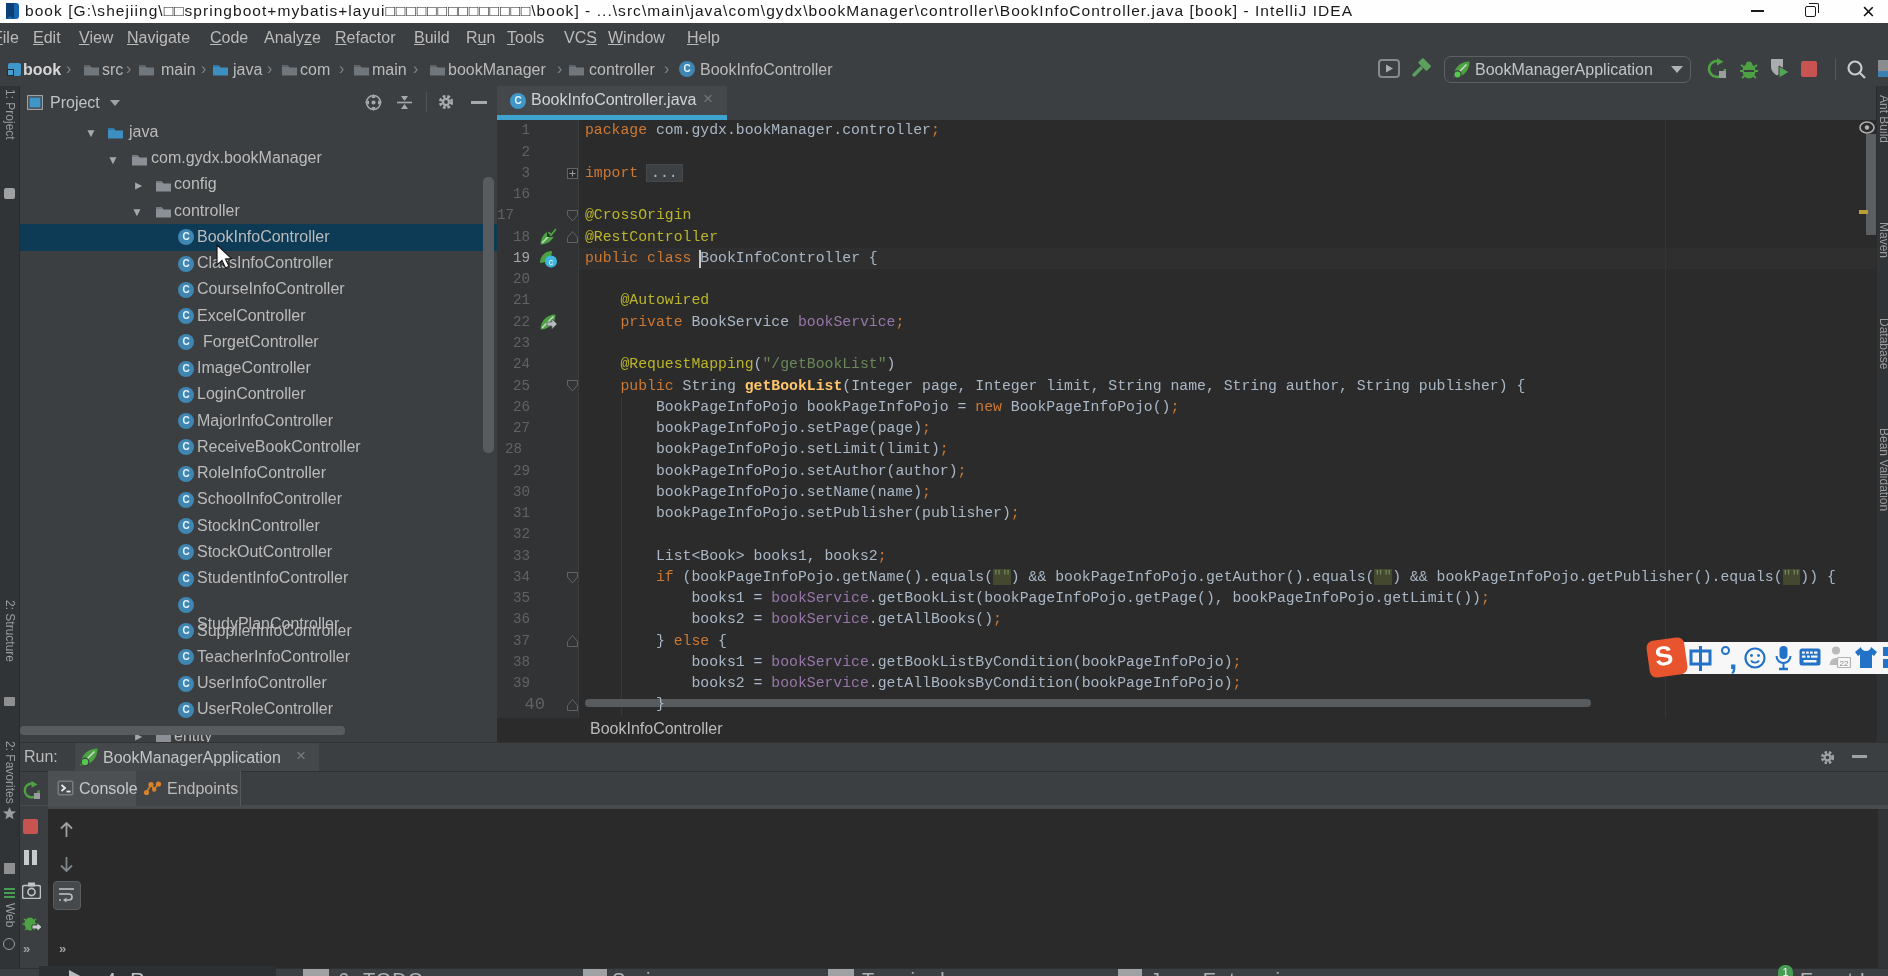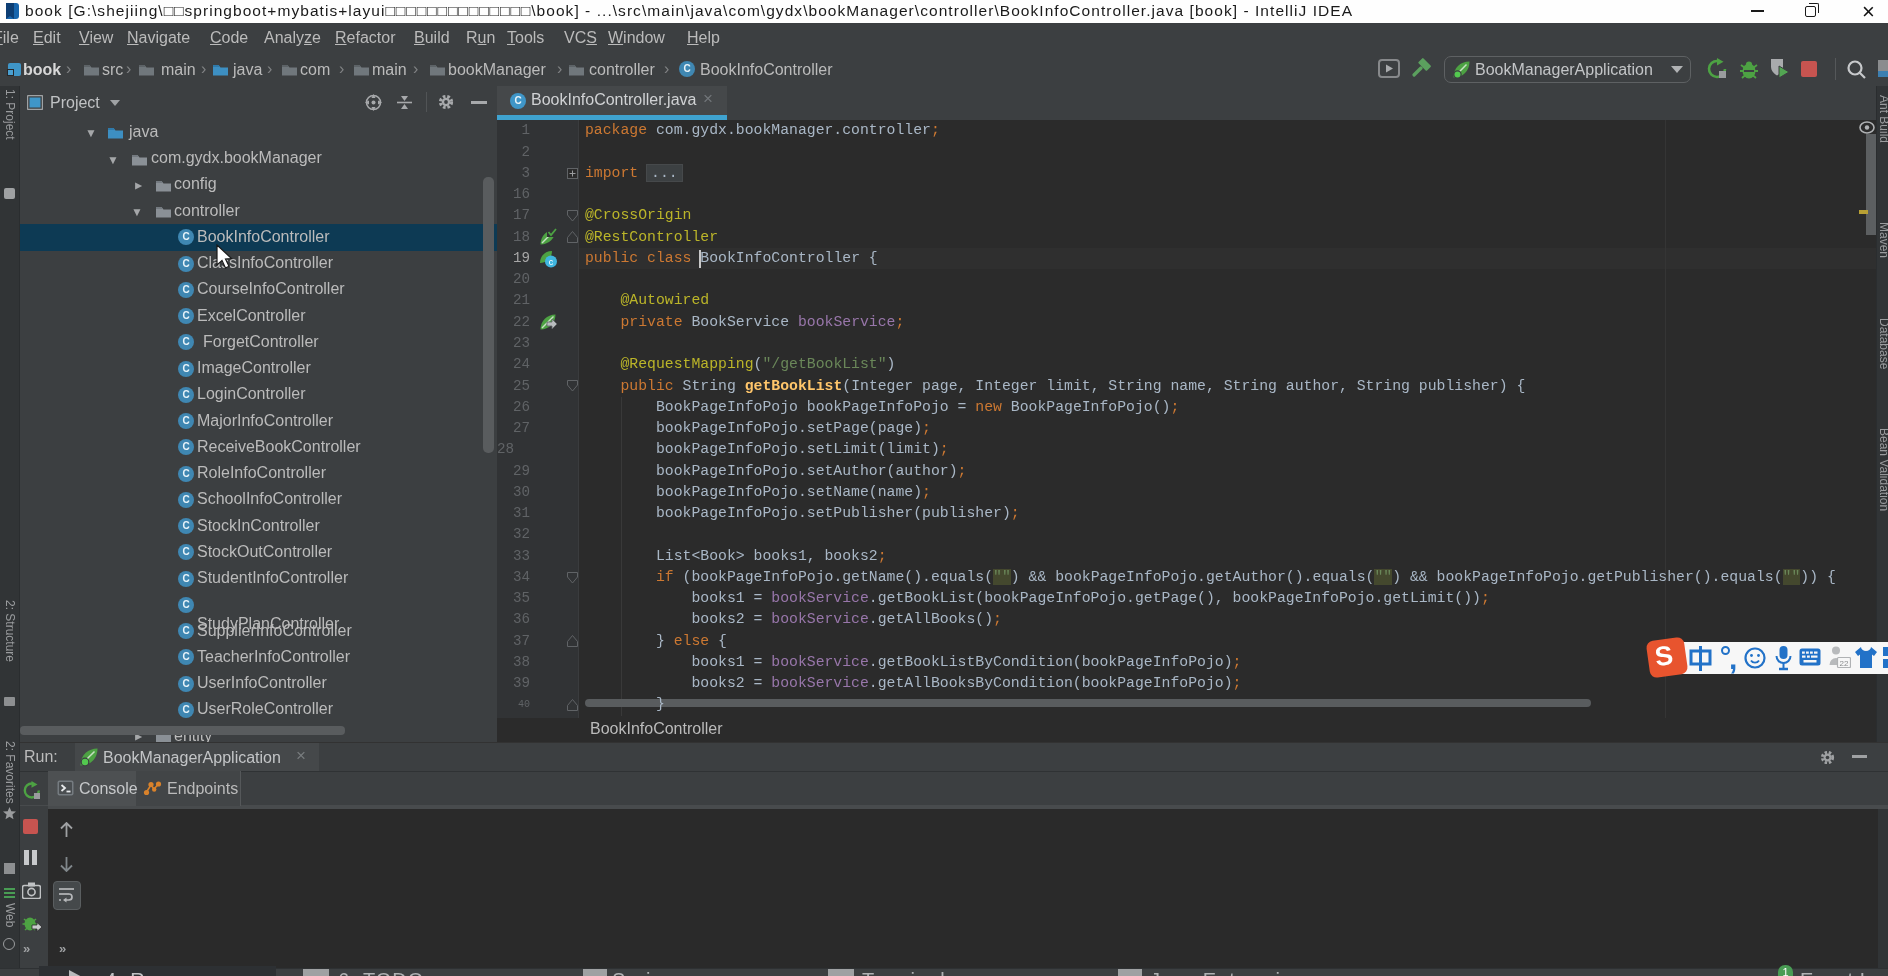--- a/index.html
+++ b/index.html
@@ -278,44 +278,44 @@
 <div class="abs" style="left:206px;top:3px;color:#72767a;font-size:17px;">×</div>
 <div class="abs" style="left:0;top:34px;width:1379px;height:598px;background:#2b2b2b;"></div>
 <div class="abs" style="left:0;top:34px;width:81px;height:598px;background:#313335;border-right:1px solid #3a3c3e;"></div>
 <div class="abs" style="left:82px;top:162.0px;width:1297px;height:21.26px;background:#2f2f2f;"></div>
 <div class="abs" style="left:1168px;top:34px;width:1px;height:598px;background:#353535;"></div>
 <div class="abs" style="left:124px;top:310.8px;width:1px;height:318.9px;background:#393939;"></div>
 <div class="abs" style="left:0;top:34.40px;width:33px;text-align:right;color:#606366;font-family:'Liberation Mono',monospace;font-size:14.2px;line-height:21.26px;">1</div>
 <div class="abs" style="left:0;top:55.66px;width:33px;text-align:right;color:#606366;font-family:'Liberation Mono',monospace;font-size:14.2px;line-height:21.26px;">2</div>
 <div class="abs" style="left:0;top:76.92px;width:33px;text-align:right;color:#606366;font-family:'Liberation Mono',monospace;font-size:14.2px;line-height:21.26px;">3</div>
 <div class="abs" style="left:0;top:98.18px;width:33px;text-align:right;color:#606366;font-family:'Liberation Mono',monospace;font-size:14.2px;line-height:21.26px;">16</div>
-<div class="abs" style="left:0;top:119.44px;width:33px;text-align:right;color:#606366;font-family:'Liberation Mono',monospace;font-size:14.2px;line-height:21.26px;">17</div>
+<div class="abs" style="left:0;top:119.44px;width:33px;color:#606366;font-family:'Liberation Mono',monospace;font-size:14.2px;line-height:21.26px;">17</div>
 <div class="abs" style="left:0;top:140.70px;width:33px;text-align:right;color:#606366;font-family:'Liberation Mono',monospace;font-size:14.2px;line-height:21.26px;">18</div>
 <div class="abs" style="left:0;top:161.96px;width:33px;text-align:right;color:#a7a7a7;font-family:'Liberation Mono',monospace;font-size:14.2px;line-height:21.26px;">19</div>
 <div class="abs" style="left:0;top:183.22px;width:33px;text-align:right;color:#606366;font-family:'Liberation Mono',monospace;font-size:14.2px;line-height:21.26px;">20</div>
 <div class="abs" style="left:0;top:204.48px;width:33px;text-align:right;color:#606366;font-family:'Liberation Mono',monospace;font-size:14.2px;line-height:21.26px;">21</div>
 <div class="abs" style="left:0;top:225.74px;width:33px;text-align:right;color:#606366;font-family:'Liberation Mono',monospace;font-size:14.2px;line-height:21.26px;">22</div>
 <div class="abs" style="left:0;top:247.00px;width:33px;text-align:right;color:#606366;font-family:'Liberation Mono',monospace;font-size:14.2px;line-height:21.26px;">23</div>
 <div class="abs" style="left:0;top:268.26px;width:33px;text-align:right;color:#606366;font-family:'Liberation Mono',monospace;font-size:14.2px;line-height:21.26px;">24</div>
 <div class="abs" style="left:0;top:289.52px;width:33px;text-align:right;color:#606366;font-family:'Liberation Mono',monospace;font-size:14.2px;line-height:21.26px;">25</div>
 <div class="abs" style="left:0;top:310.78px;width:33px;text-align:right;color:#606366;font-family:'Liberation Mono',monospace;font-size:14.2px;line-height:21.26px;">26</div>
 <div class="abs" style="left:0;top:332.04px;width:33px;text-align:right;color:#606366;font-family:'Liberation Mono',monospace;font-size:14.2px;line-height:21.26px;">27</div>
-<div class="abs" style="left:0;top:353.30px;width:33px;text-align:left;color:#606366;font-family:'Liberation Mono',monospace;font-size:14.2px;line-height:21.26px;">28</div>
+<div class="abs" style="left:0;top:353.30px;width:33px;text-align:center;color:#606366;font-family:'Liberation Mono',monospace;font-size:14.2px;line-height:21.26px;">28</div>
 <div class="abs" style="left:0;top:374.56px;width:33px;text-align:right;color:#606366;font-family:'Liberation Mono',monospace;font-size:14.2px;line-height:21.26px;">29</div>
 <div class="abs" style="left:0;top:395.82px;width:33px;text-align:right;color:#606366;font-family:'Liberation Mono',monospace;font-size:14.2px;line-height:21.26px;">30</div>
 <div class="abs" style="left:0;top:417.08px;width:33px;text-align:right;color:#606366;font-family:'Liberation Mono',monospace;font-size:14.2px;line-height:21.26px;">31</div>
 <div class="abs" style="left:0;top:438.34px;width:33px;text-align:right;color:#606366;font-family:'Liberation Mono',monospace;font-size:14.2px;line-height:21.26px;">32</div>
 <div class="abs" style="left:0;top:459.60px;width:33px;text-align:right;color:#606366;font-family:'Liberation Mono',monospace;font-size:14.2px;line-height:21.26px;">33</div>
 <div class="abs" style="left:0;top:480.86px;width:33px;text-align:right;color:#606366;font-family:'Liberation Mono',monospace;font-size:14.2px;line-height:21.26px;">34</div>
 <div class="abs" style="left:0;top:502.12px;width:33px;text-align:right;color:#606366;font-family:'Liberation Mono',monospace;font-size:14.2px;line-height:21.26px;">35</div>
 <div class="abs" style="left:0;top:523.38px;width:33px;text-align:right;color:#606366;font-family:'Liberation Mono',monospace;font-size:14.2px;line-height:21.26px;">36</div>
 <div class="abs" style="left:0;top:544.64px;width:33px;text-align:right;color:#606366;font-family:'Liberation Mono',monospace;font-size:14.2px;line-height:21.26px;">37</div>
 <div class="abs" style="left:0;top:565.90px;width:33px;text-align:right;color:#606366;font-family:'Liberation Mono',monospace;font-size:14.2px;line-height:21.26px;">38</div>
 <div class="abs" style="left:0;top:587.16px;width:33px;text-align:right;color:#606366;font-family:'Liberation Mono',monospace;font-size:14.2px;line-height:21.26px;">39</div>
-<div class="abs" style="left:0;top:608.42px;width:33px;text-align:right;color:#606366;font-family:'Liberation Mono',monospace;font-size:10px;line-height:21.26px;">40</div>
+<div class="abs" style="left:15px;top:608.42px;width:33px;text-align:right;color:#606366;font-family:'Liberation Mono',monospace;font-size:17px;line-height:21.26px;">40</div>
 <div class="abs" style="left:88px;top:613px;width:1006px;height:8px;background:#595c5e;border-radius:4px;"></div>
 <div class="mono abs" style="left:88px;top:34.40px;"><span class="k">package</span> com.gydx.bookManager.controller<span class="k">;</span></div>
 <div class="mono abs" style="left:88px;top:55.66px;"></div>
 <div class="mono abs" style="left:88px;top:76.92px;"><span class="k">import</span> <span style="background:#3c4042;padding:0px 4px;box-shadow:0 0 0 1px #46494b;">...</span></div>
 <div class="mono abs" style="left:88px;top:98.18px;"></div>
 <div class="mono abs" style="left:88px;top:119.44px;"><span class="a">@CrossOrigin</span></div>
 <div class="mono abs" style="left:88px;top:140.70px;"><span class="a">@RestController</span></div>
 <div class="mono abs" style="left:88px;top:161.96px;"><span class="k">public</span> <span class="k">class</span> BookInfoController {</div>
 <div class="mono abs" style="left:88px;top:183.22px;"></div>
 <div class="mono abs" style="left:88px;top:204.48px;">    <span class="a">@Autowired</span></div>

